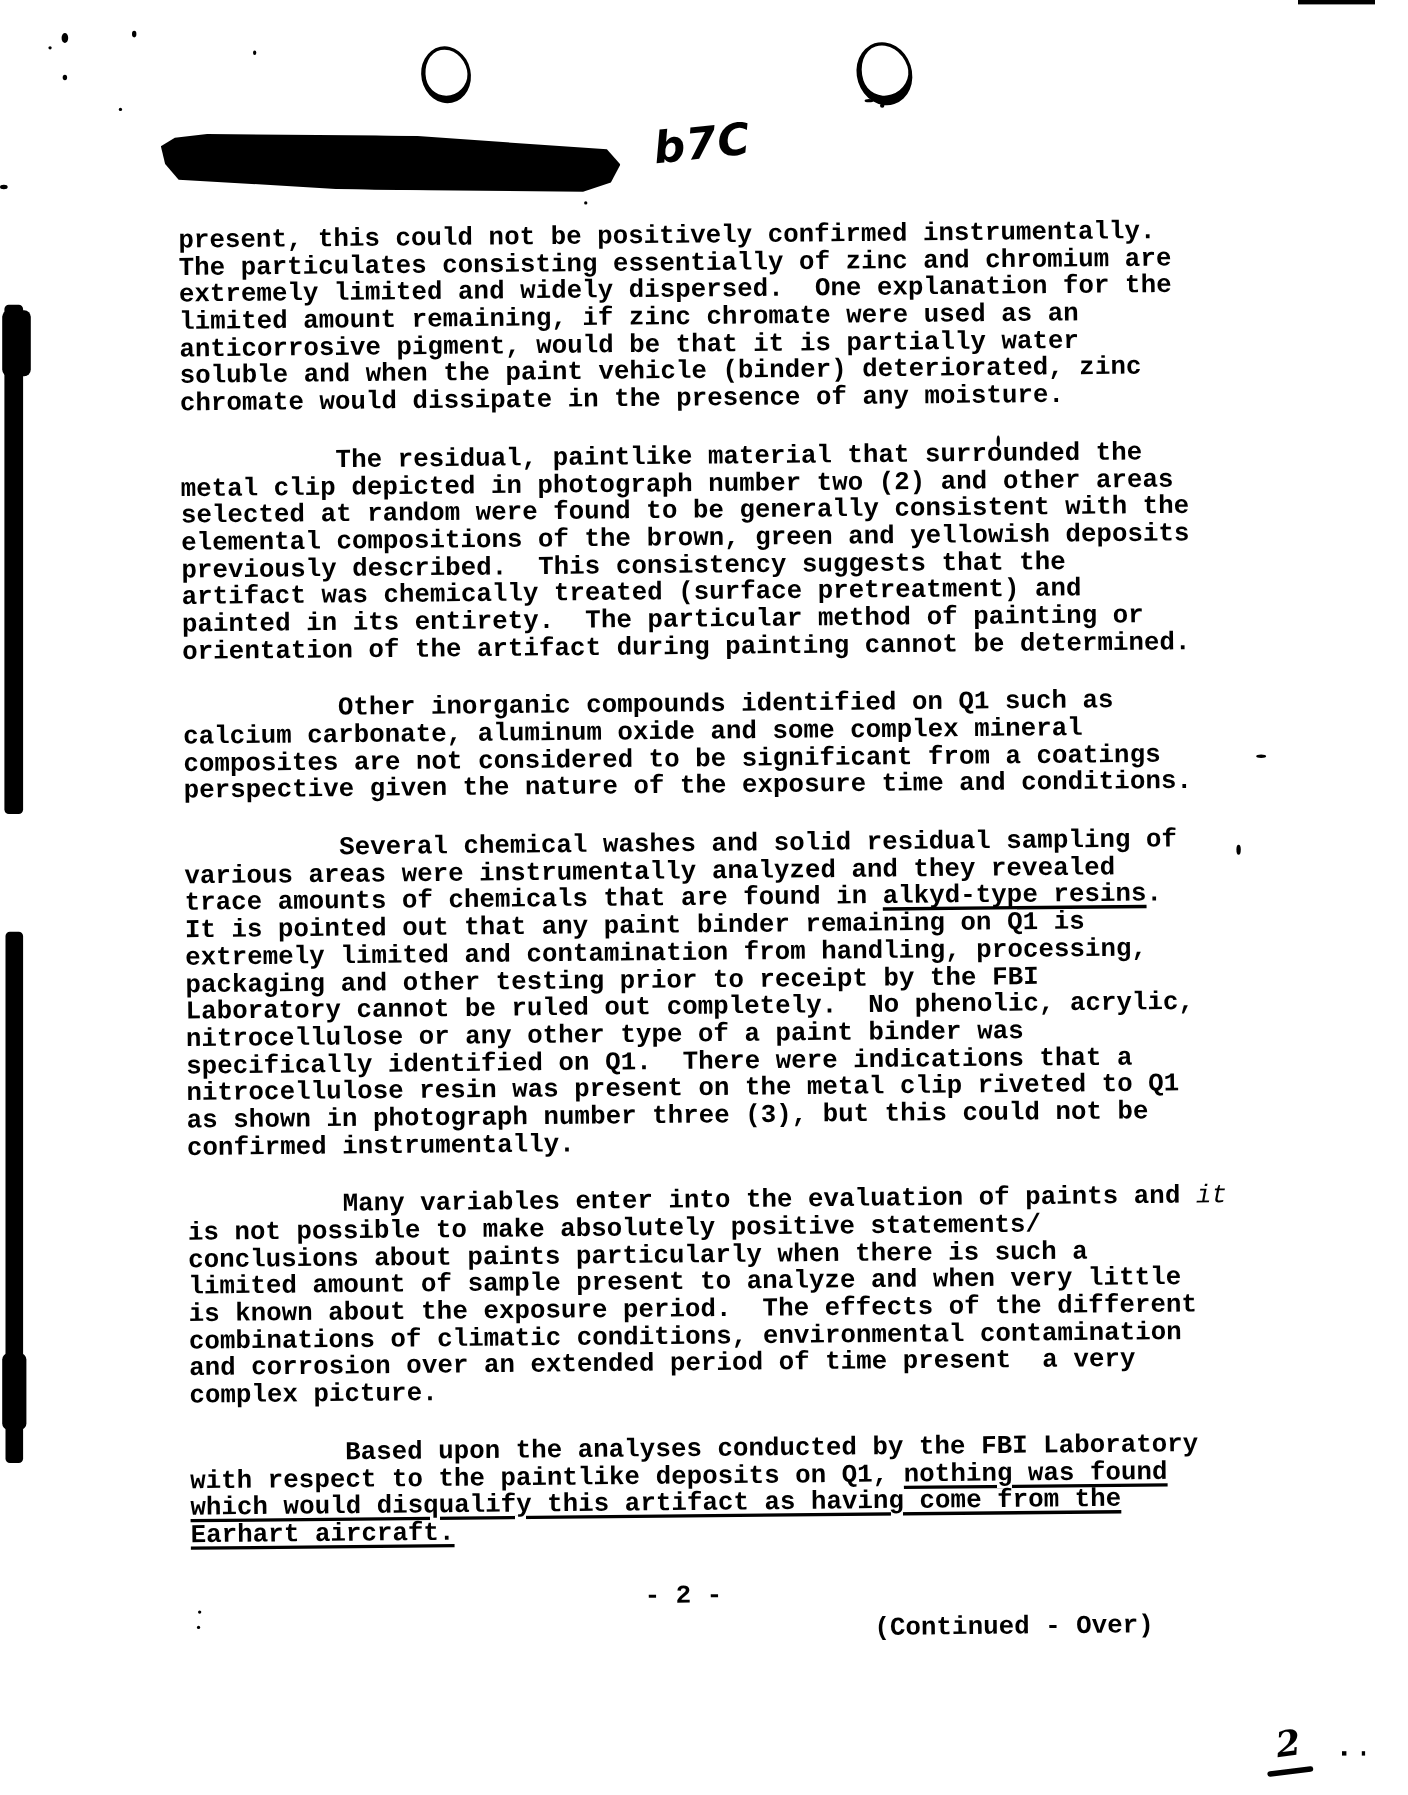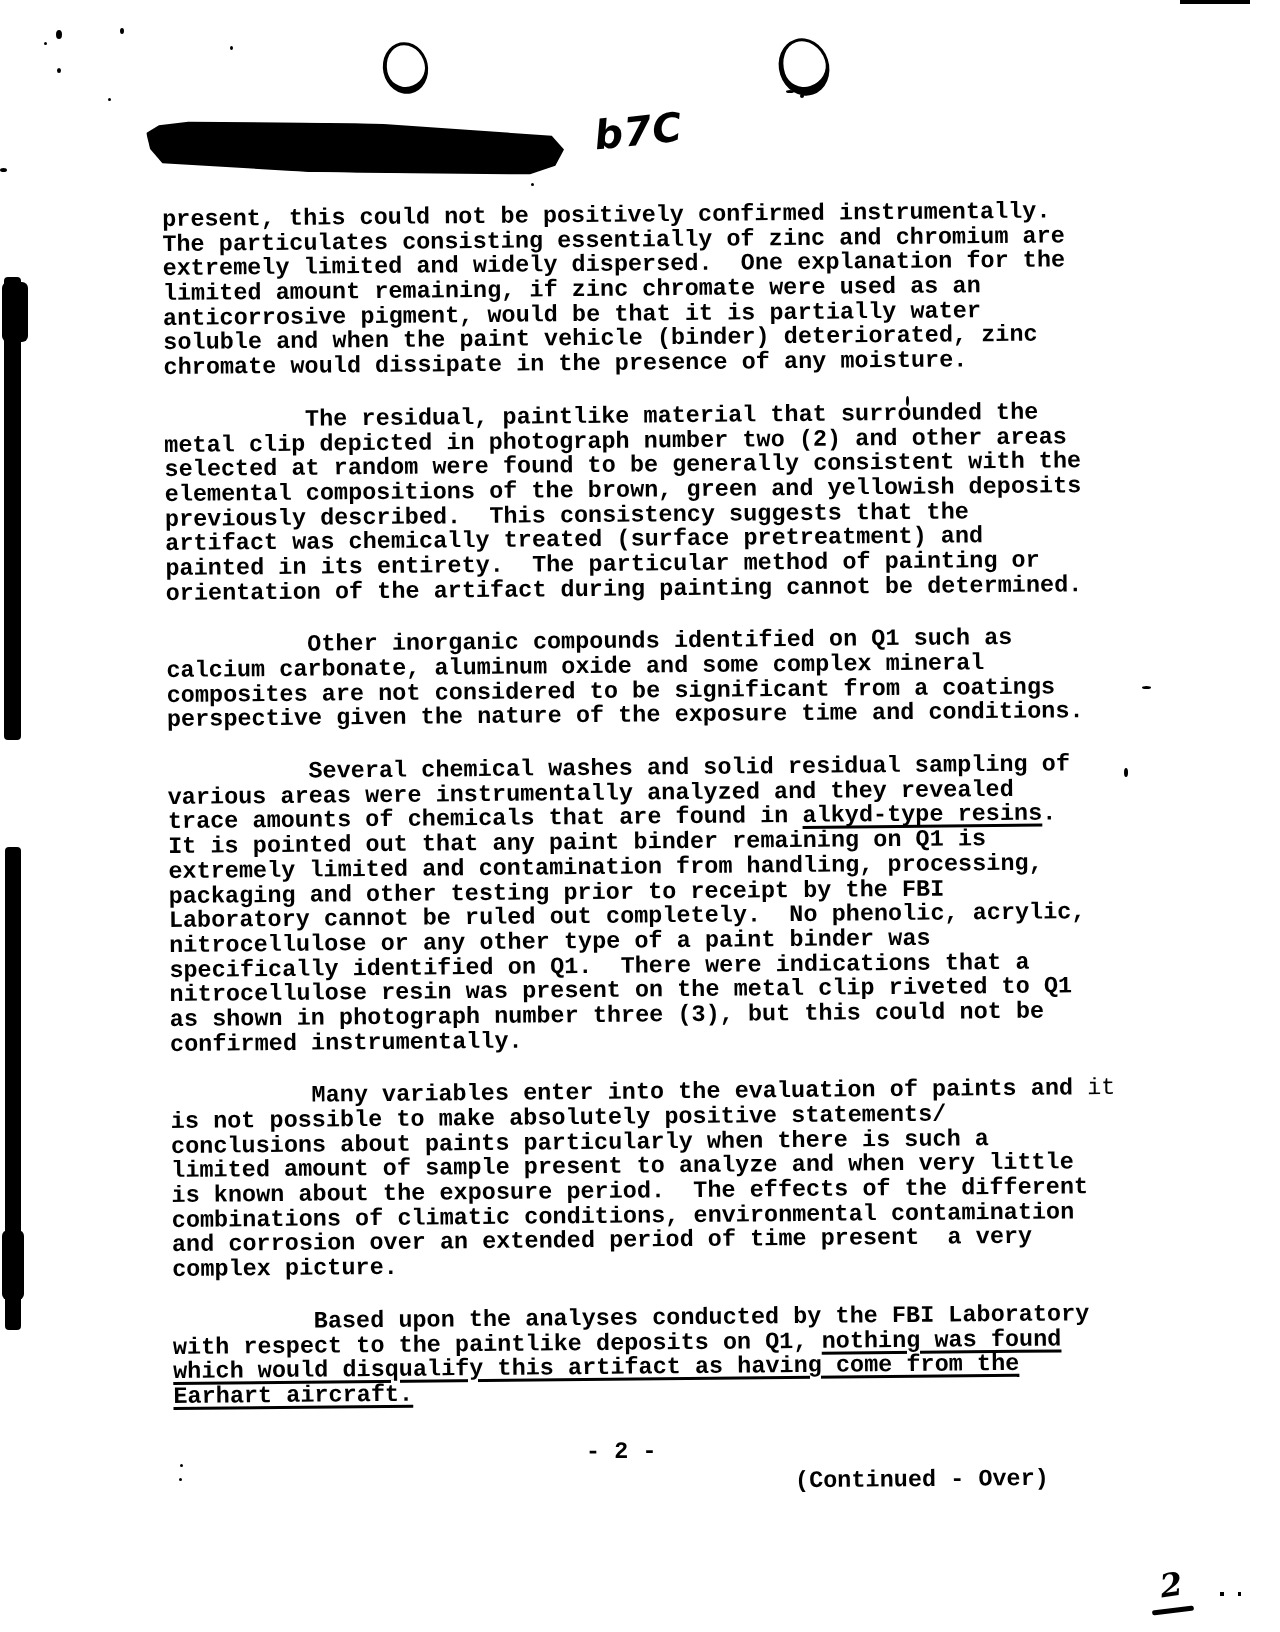--- a/index.html
+++ b/index.html
@@ -6,21 +6,21 @@
   .page{position:relative;width:1280px;height:1632px;background:#fff;overflow:hidden;
         font-family:"Liberation Mono","DejaVu Sans Mono",monospace;color:#000;}
 
   
   .doc-text{position:absolute;left:162px;top:208px;width:1000px;
             transform:rotate(-0.55deg);transform-origin:0 0;
             font-weight:bold;font-size:23.5px;line-height:24.7px;}
   .paragraph{margin:0 0 28px 0;}
   .line{white-space:pre;height:24.7px;}
   .u{text-decoration:underline;text-decoration-thickness:2.5px;text-underline-offset:4px;}
-  .l{font-weight:normal;}
+  .l{font-weight:normal;font-style:italic;}
 
   .footer-item{position:absolute;font-weight:bold;font-size:23.5px;white-space:pre;
                transform:rotate(-0.55deg);}
   .page-number{left:586px;top:1438px;}
   .continued{left:795px;top:1466px;}
 
   
   .redaction{position:absolute;left:146px;top:123px;width:418px;height:50px;background:#000;
              transform:rotate(1.1deg);
              clip-path:polygon(0% 28%,3% 12%,10% 4%,55% 0%,97% 18%,100% 45%,98% 78%,92% 96%,40% 100%,4% 88%,1% 60%);}

